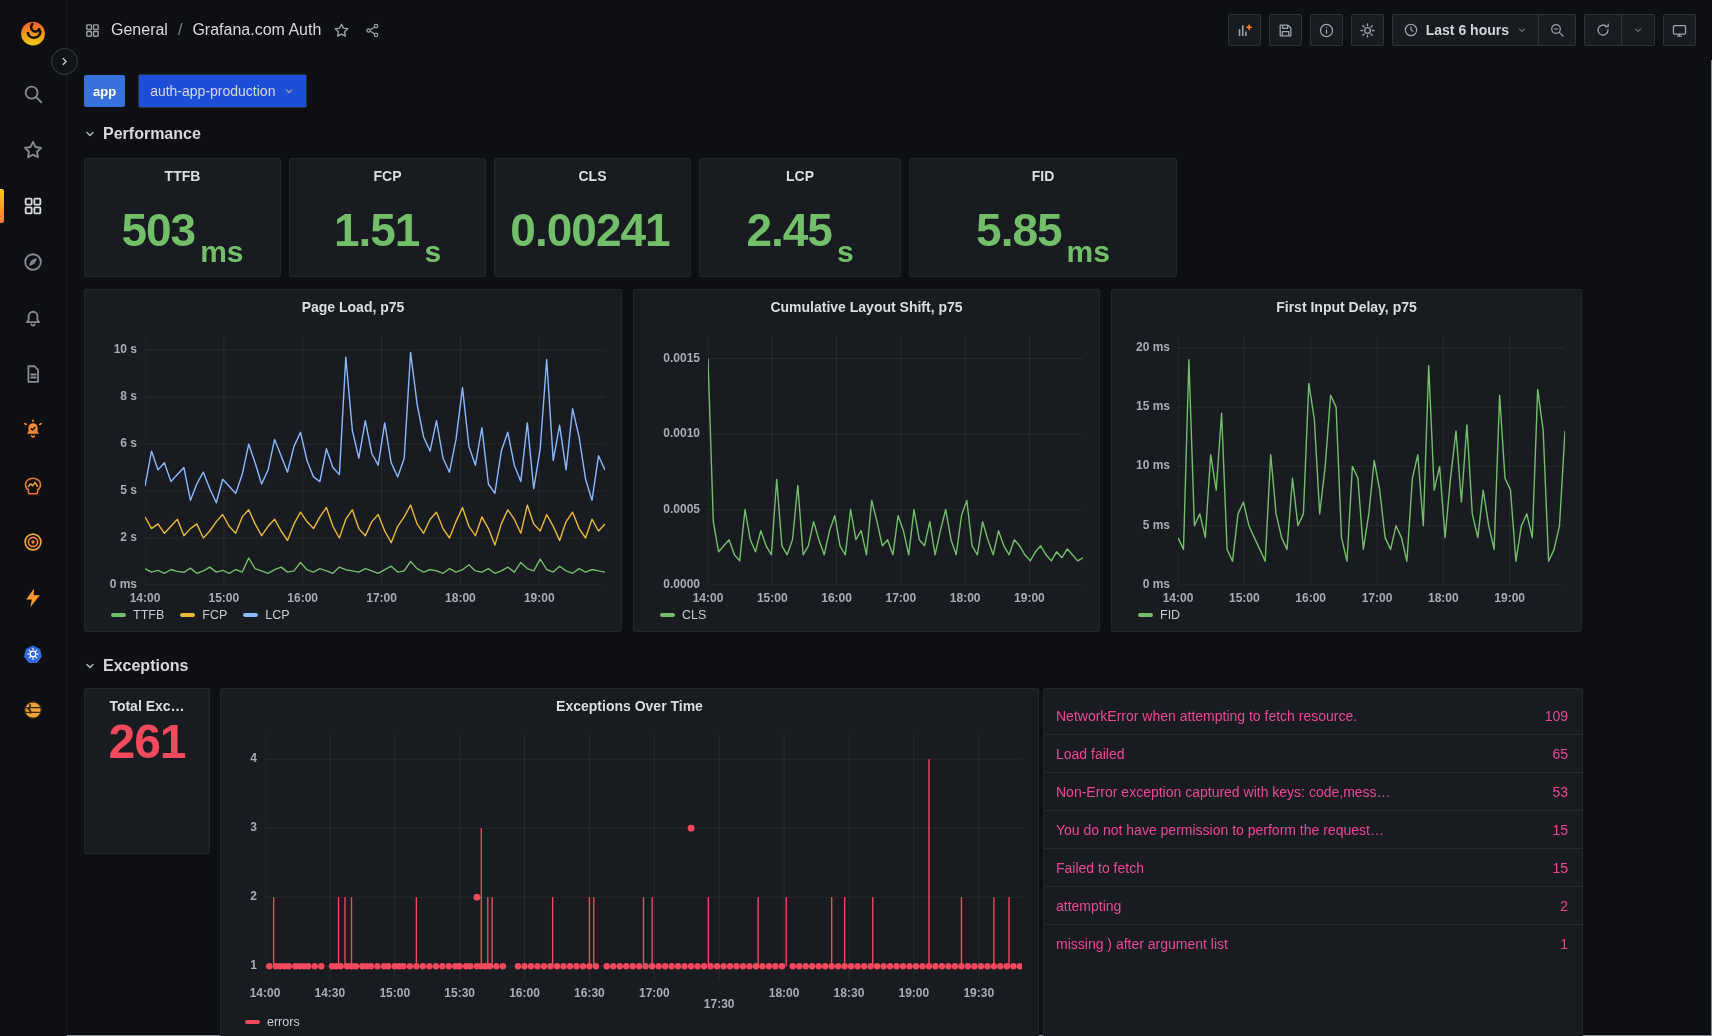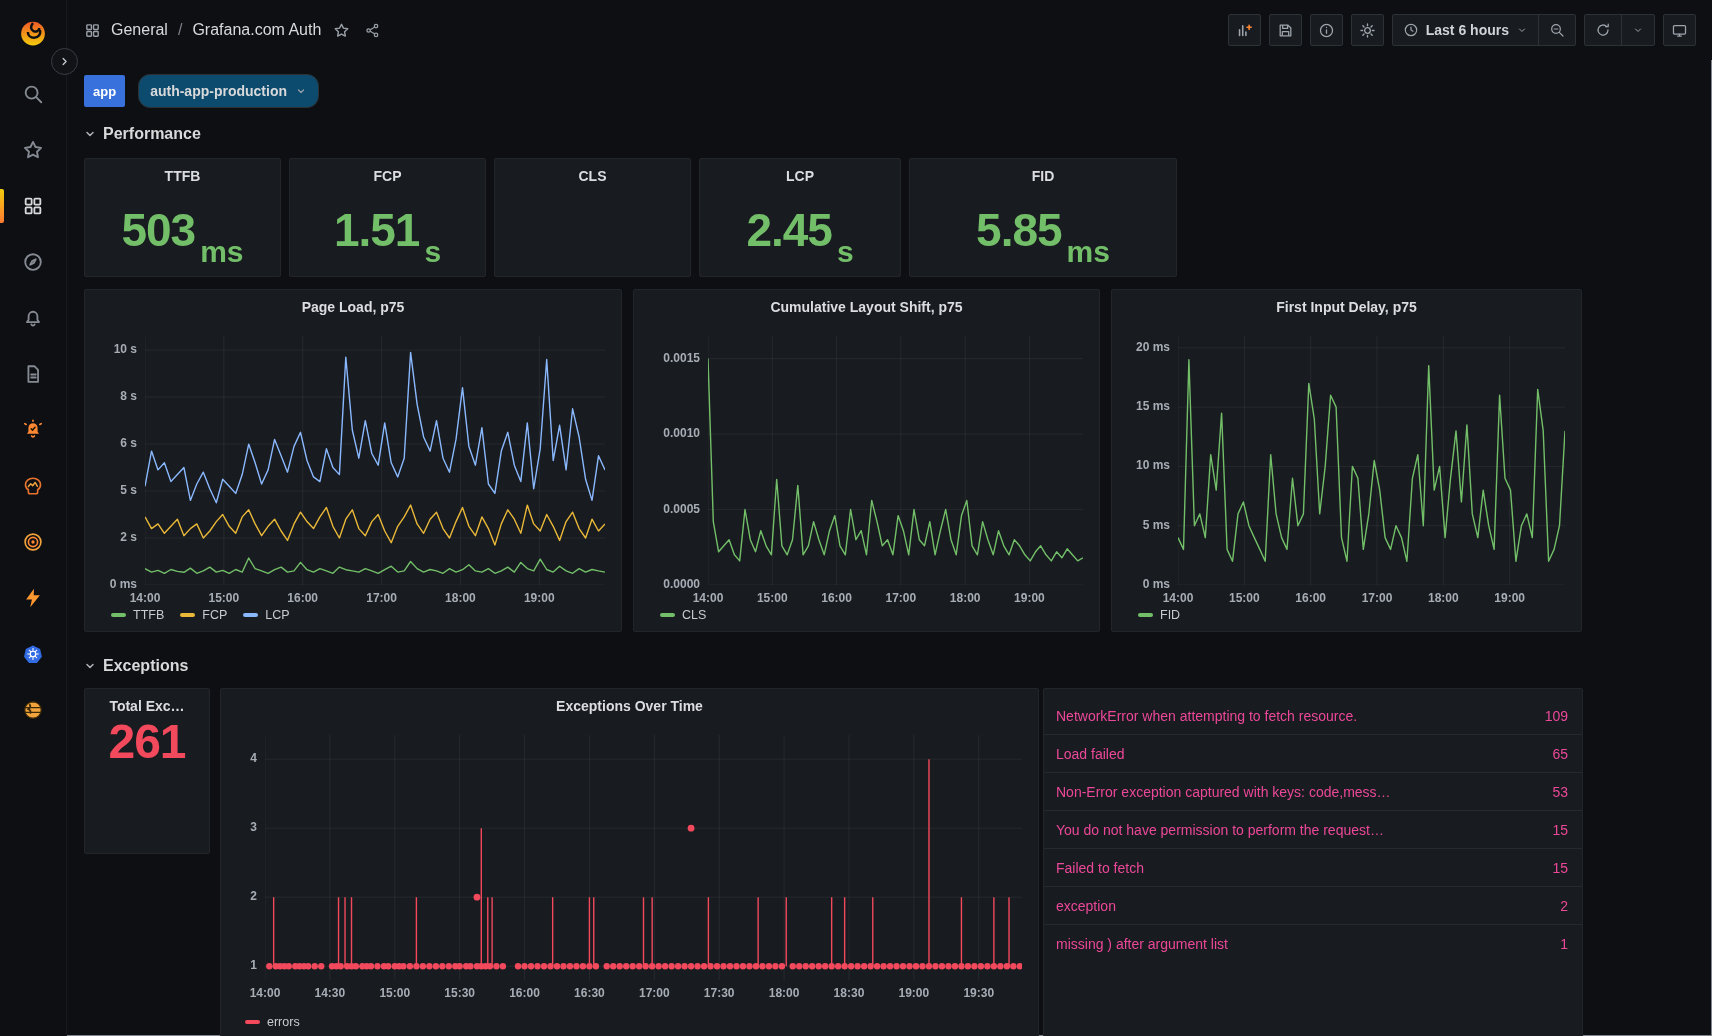--- a/index.html
+++ b/index.html
@@ -36,22 +36,22 @@
             border-radius:2px;box-sizing:border-box;}
   .tb-group .seg{display:flex;align-items:center;gap:7px;padding:0 10px;color:#9da5ad;cursor:pointer;}
   .tb-group .seg+.seg{border-left:1px solid #2c3235;}
   .tb-group svg{width:16px;height:16px;}
   .time-label{color:#cfd4da;font-size:14px;font-weight:600;white-space:nowrap;}
   
   .dash{position:absolute;left:66px;top:60px;right:0;bottom:0;padding:14px 0 0 18px;box-sizing:border-box;overflow:hidden;}
   .filter-row{display:flex;align-items:center;height:34px;gap:13px;}
   .tag-chip{background:#3871dc;color:#fff;font-size:13px;font-weight:600;border-radius:2px;
             height:32px;display:flex;align-items:center;padding:0 9px;cursor:pointer;}
-  .filter-value{height:32px;background:#0c4a6e;border:1px solid #2c3235;border-radius:12px;color:#d8d9da;
-            font-size:14px;display:flex;align-items:center;gap:8px;padding:0 11px;cursor:pointer;font-weight:bold;}
+  .filter-value{height:32px;background:#1d4ed8;border:1px solid #2c3235;border-radius:2px;color:#d8d9da;
+            font-size:14px;display:flex;align-items:center;gap:8px;padding:0 11px;cursor:pointer;}
   .filter-value svg{width:12px;height:12px;color:#9aa0a8;}
   .section-head{display:flex;align-items:center;gap:7px;color:#d8d9da;font-size:16px;font-weight:700;
             margin-top:14px;cursor:pointer;height:24px;}
   .section-head svg{width:12px;height:12px;color:#aeb2b9;}
   .section-head.exceptions{margin-top:22px;}
   
   .panel{background:#181b1f;border:1px solid #22262b;border-radius:2px;box-sizing:border-box;position:relative;}
   .panel-title{text-align:center;color:#dcdde0;font-size:14px;font-weight:700;padding-top:9px;cursor:pointer;}
   
   .stats-row{display:flex;gap:8px;margin-top:12px;}
@@ -313,20 +313,24 @@
       </div>
       <div class="panel stat w2">
         <div class="panel-title">FCP</div>
         <div class="stat-value-wrap">
             <span class="stat-value">1.51</span>
             <span class="stat-unit">s</span>
           </div>
       </div>
       <div class="panel stat w3">
         <div class="panel-title">CLS</div>
+        <div class="stat-value-wrap">
+            <span class="stat-value">0.00241</span>
+            <span class="stat-unit"></span>
+          </div>
       </div>
       <div class="panel stat w4">
         <div class="panel-title">LCP</div>
         <div class="stat-value-wrap">
             <span class="stat-value">2.45</span>
             <span class="stat-unit">s</span>
           </div>
       </div>
       <div class="panel stat w5">
         <div class="panel-title">FID</div>
@@ -650,21 +654,21 @@
             <span class="ytick" style="width: 26px; left: 0px; top: 166.183px;">2</span>
             <span class="ytick" style="width: 26px; left: 0px; top: 97.169px;">3</span>
             <span class="ytick" style="width: 26px; left: 0px; top: 28.1549px;">4</span>
             <span class="xtick" style="left: 34px; top: 263px;">14:00</span>
             <span class="xtick" style="left: 98.8857px; top: 263px;">14:30</span>
             <span class="xtick" style="left: 163.771px; top: 263px;">15:00</span>
             <span class="xtick" style="left: 228.657px; top: 263px;">15:30</span>
             <span class="xtick" style="left: 293.543px; top: 263px;">16:00</span>
             <span class="xtick" style="left: 358.429px; top: 263px;">16:30</span>
             <span class="xtick" style="left: 423.314px; top: 263px;">17:00</span>
-            <span class="xtick" style="left: 488.2px; top: 263px;">17:30</span>
+            <span class="xtick" style="left: 488.2px; top: 274px;">17:30</span>
             <span class="xtick" style="left: 553.086px; top: 263px;">18:00</span>
             <span class="xtick" style="left: 617.971px; top: 263px;">18:30</span>
             <span class="xtick" style="left: 682.857px; top: 263px;">19:00</span>
             <span class="xtick" style="left: 747.743px; top: 263px;">19:30</span>
           </div>
         <div class="legend" style="left:24px;bottom:11px">
             <div class="legend-item">
               <span class="legend-swatch" style="background: rgb(242, 73, 92);"></span>
               <span class="legend-label">errors</span>
             </div>
@@ -687,21 +691,21 @@
               </div>
               <div class="tbl-row">
                 <span class="td-error">You do not have permission to perform the request…</span>
                 <span class="td-count">15</span>
               </div>
               <div class="tbl-row">
                 <span class="td-error">Failed to fetch</span>
                 <span class="td-count">15</span>
               </div>
               <div class="tbl-row">
-                <span class="td-error">exception</span>
+                <span class="td-error">attempting</span>
                 <span class="td-count">2</span>
               </div>
               <div class="tbl-row">
                 <span class="td-error">missing ) after argument list</span>
                 <span class="td-count">1</span>
               </div>
             </div>
         </div>
       </div>
     </div>

